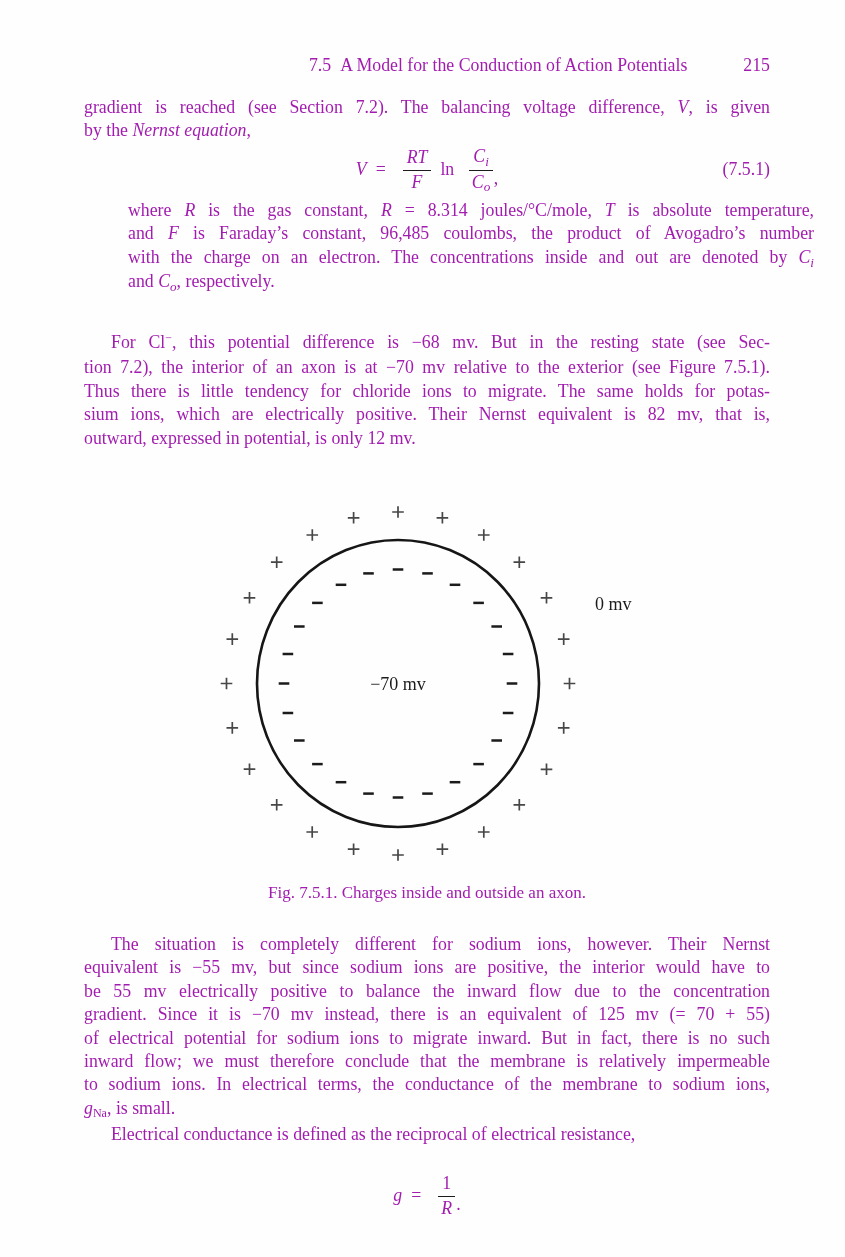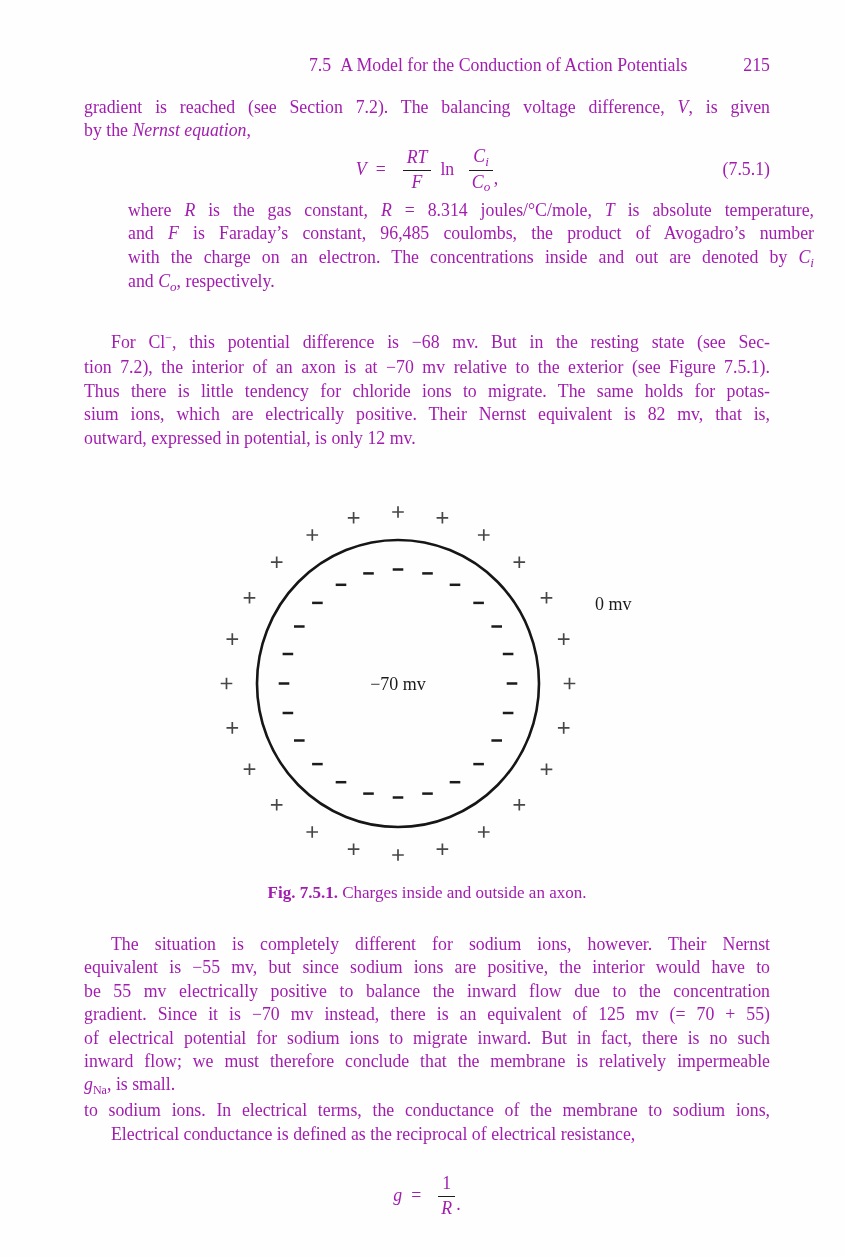--- a/index.html
+++ b/index.html
@@ -14,21 +14,21 @@
     overflow:hidden;
   }
   .abs{position:absolute;left:84px;width:686px;}
   .runhead{top:54px;display:flex;justify-content:flex-end;align-items:baseline;}
   .runhead .sec{display:flex;gap:9px;}
   .runhead .pgnum{margin-left:56px;}
   .pline{text-align:justify;text-align-last:justify;}
   .pline.last{text-align:left;text-align-last:left;}
   .pline.ind{text-indent:27px;}
   .it{font-style:italic;}
-  .bd{font-weight:bold;}
+  .bd{font-weight:normal;}
   .sp{font-size:0.68em;position:relative;top:-0.48em;}
   .sb{font-size:0.68em;position:relative;top:0.28em;}
   .isb{font-size:0.74em;font-style:italic;position:relative;top:0.28em;}
   
   .eq-row{display:flex;justify-content:center;align-items:center;}
   .eq-main{display:inline-flex;align-items:center;}
   .eq-main .v{font-style:italic;}
   .eq-main .rel{margin:0 9px;}
   .eq-fn{margin:0 7px 0 9px;}
   .frac{display:inline-flex;flex-direction:column;align-items:center;line-height:21.5px;margin-left:8px;}
@@ -155,22 +155,22 @@
     <span class="bd">Fig. 7.5.1.</span><span> Charges inside and outside an axon.</span>
   </div>
 
   <div class="abs p4">
       <div class="pline ind"><span>The situation is completely different for sodium ions, however. Their Nernst</span></div>
       <div class="pline"><span>equivalent is −55 mv, but since sodium ions are positive, the interior would have to</span></div>
       <div class="pline"><span>be 55 mv electrically positive to balance the inward flow due to the concentration</span></div>
       <div class="pline"><span>gradient. Since it is −70 mv instead, there is an equivalent of 125 mv (= 70 + 55)</span></div>
       <div class="pline"><span>of electrical potential for sodium ions to migrate inward. But in fact, there is no such</span></div>
       <div class="pline"><span>inward flow; we must therefore conclude that the membrane is relatively impermeable</span></div>
+      <div class="pline"><span>to sodium ions. In electrical terms, the conductance of the membrane to sodium ions,</span></div>
       <div class="pline last"><span class="it">g</span><span class="sb">Na</span><span>, is small.</span></div>
-      <div class="pline"><span>to sodium ions. In electrical terms, the conductance of the membrane to sodium ions,</span></div>
     </div>
 
   <div class="abs p5">
       <div class="pline last ind"><span>Electrical conductance is defined as the reciprocal of electrical resistance,</span></div>
     </div>
 
   <div class="abs eq-row eq2">
     <span class="eq-main">
       <span class="v">g</span>
       <span class="rel">=</span>

